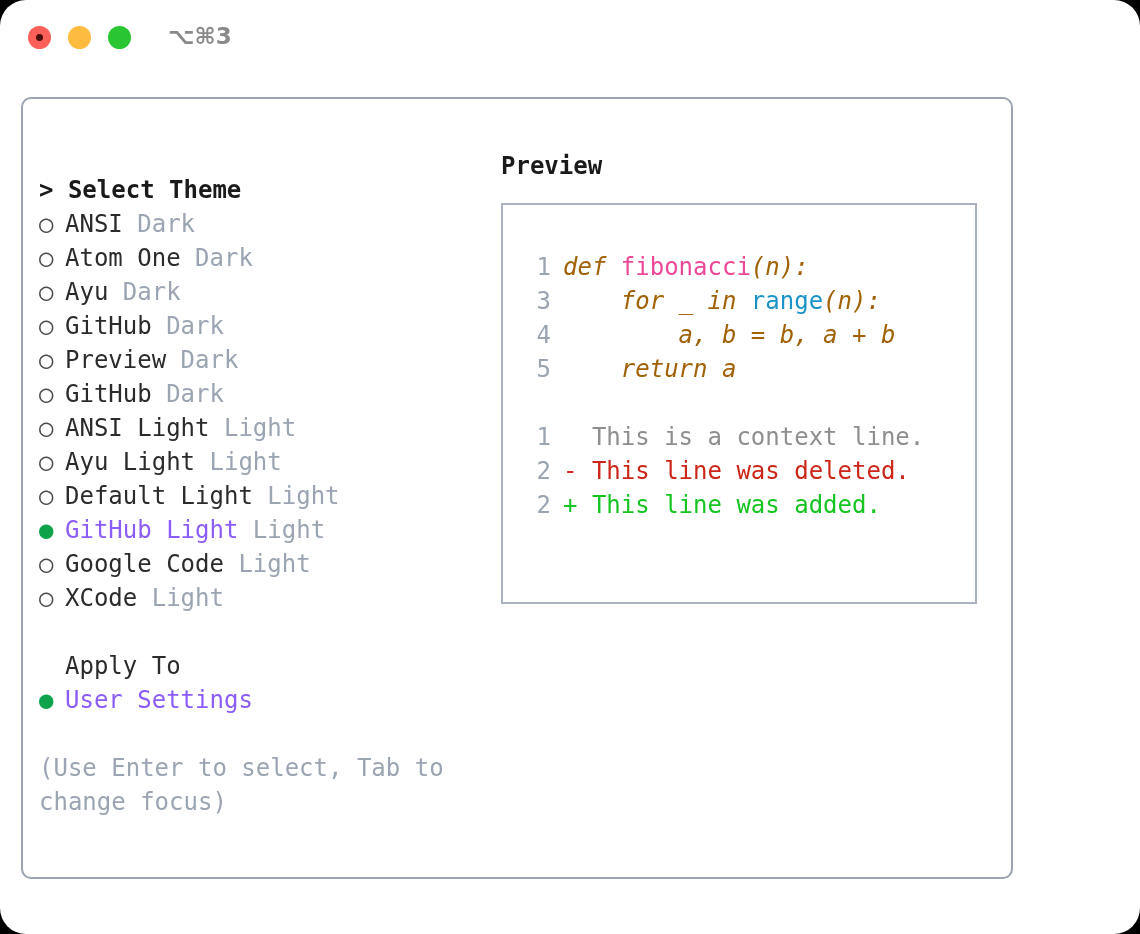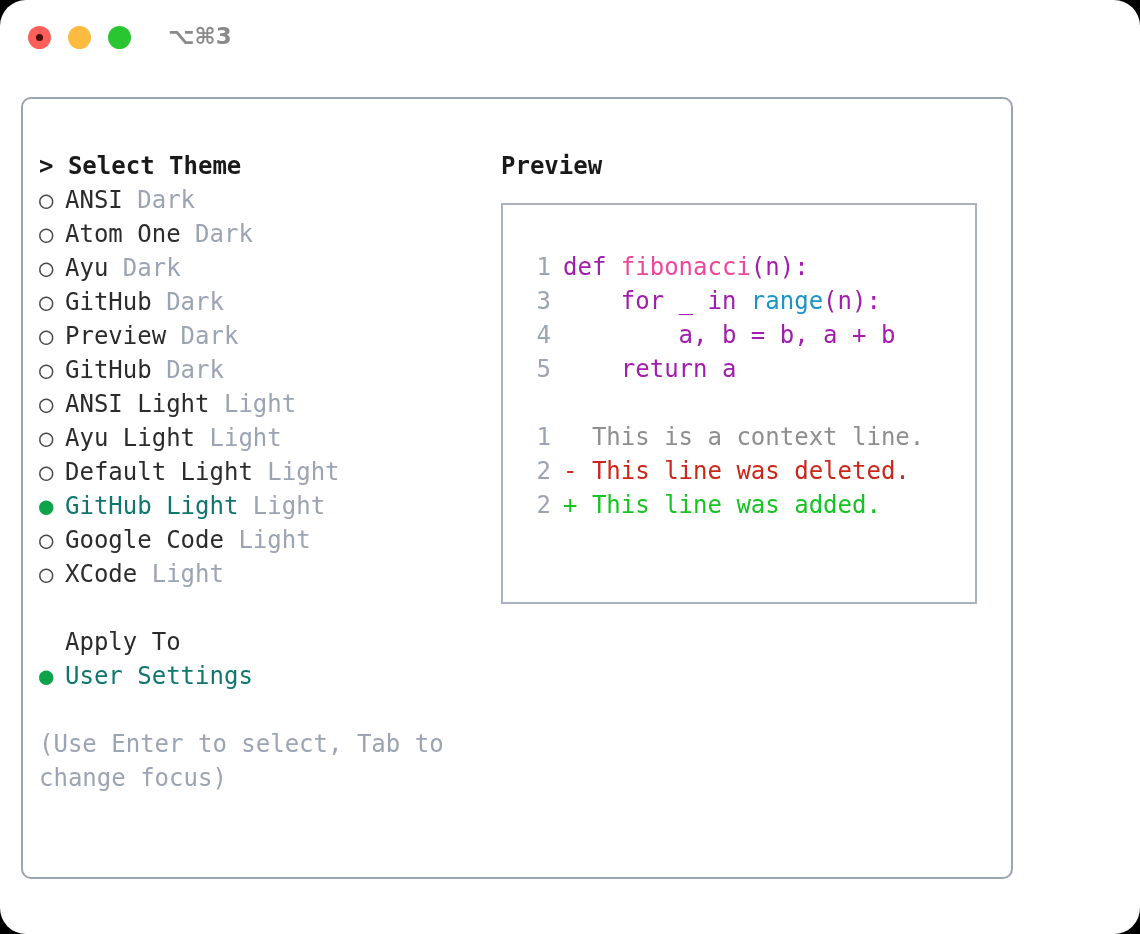--- a/index.html
+++ b/index.html
@@ -87,38 +87,39 @@
     top: 50px;
     width: 440px;
   }
 
   .list-head {
     font-size: 24px;
     line-height: 34px;
     color: #1a1a1a;
     font-weight: 700;
     white-space: pre;
+    margin-top: 24px;
   }
 
   .opt {
     font-size: 24px;
     line-height: 34px;
     color: #2b2b2b;
     white-space: pre;
   }
   .opt .bullet {
     display: inline-block;
     width: 26px;
     color: #4a4a4a;
   }
   .opt .label { color: #2b2b2b; }
   .opt .kind  { color: #9aa4b2; }
 
   .opt.selected .bullet { color: #0ea34b; }
-  .opt.selected .label  { color: #0f766e; }
+  .opt.selected .label  { color: #8b5cf6; }
 
   .section-head {
     font-size: 24px;
     line-height: 34px;
     color: #2b2b2b;
     white-space: pre;
     padding-left: 26px;
   }
 
   .spacer-row { height: 34px; }
@@ -163,21 +164,21 @@
     display: inline-block;
     width: 30px;
     text-align: right;
     color: #9aa4b2;
   }
   .gap { display: inline-block; width: 12px; }
 
   .tok-fn   { color: #ec4899; }
   .tok-num  { color: #0e8c8c; }
   .tok-call { color: #1a93c9; }
-  .tok-plain{ color: #a21caf; }
+  .tok-plain{ color: #a16207; font-style: italic; }
 
   .blank-line { height: 34px; }
 
   .diff-ctx { color: #8e8e8e; }
   .diff-del { color: #cc2618; }
   .diff-add { color: #16c421; }
 </style>
 </head>
 <body>
 

